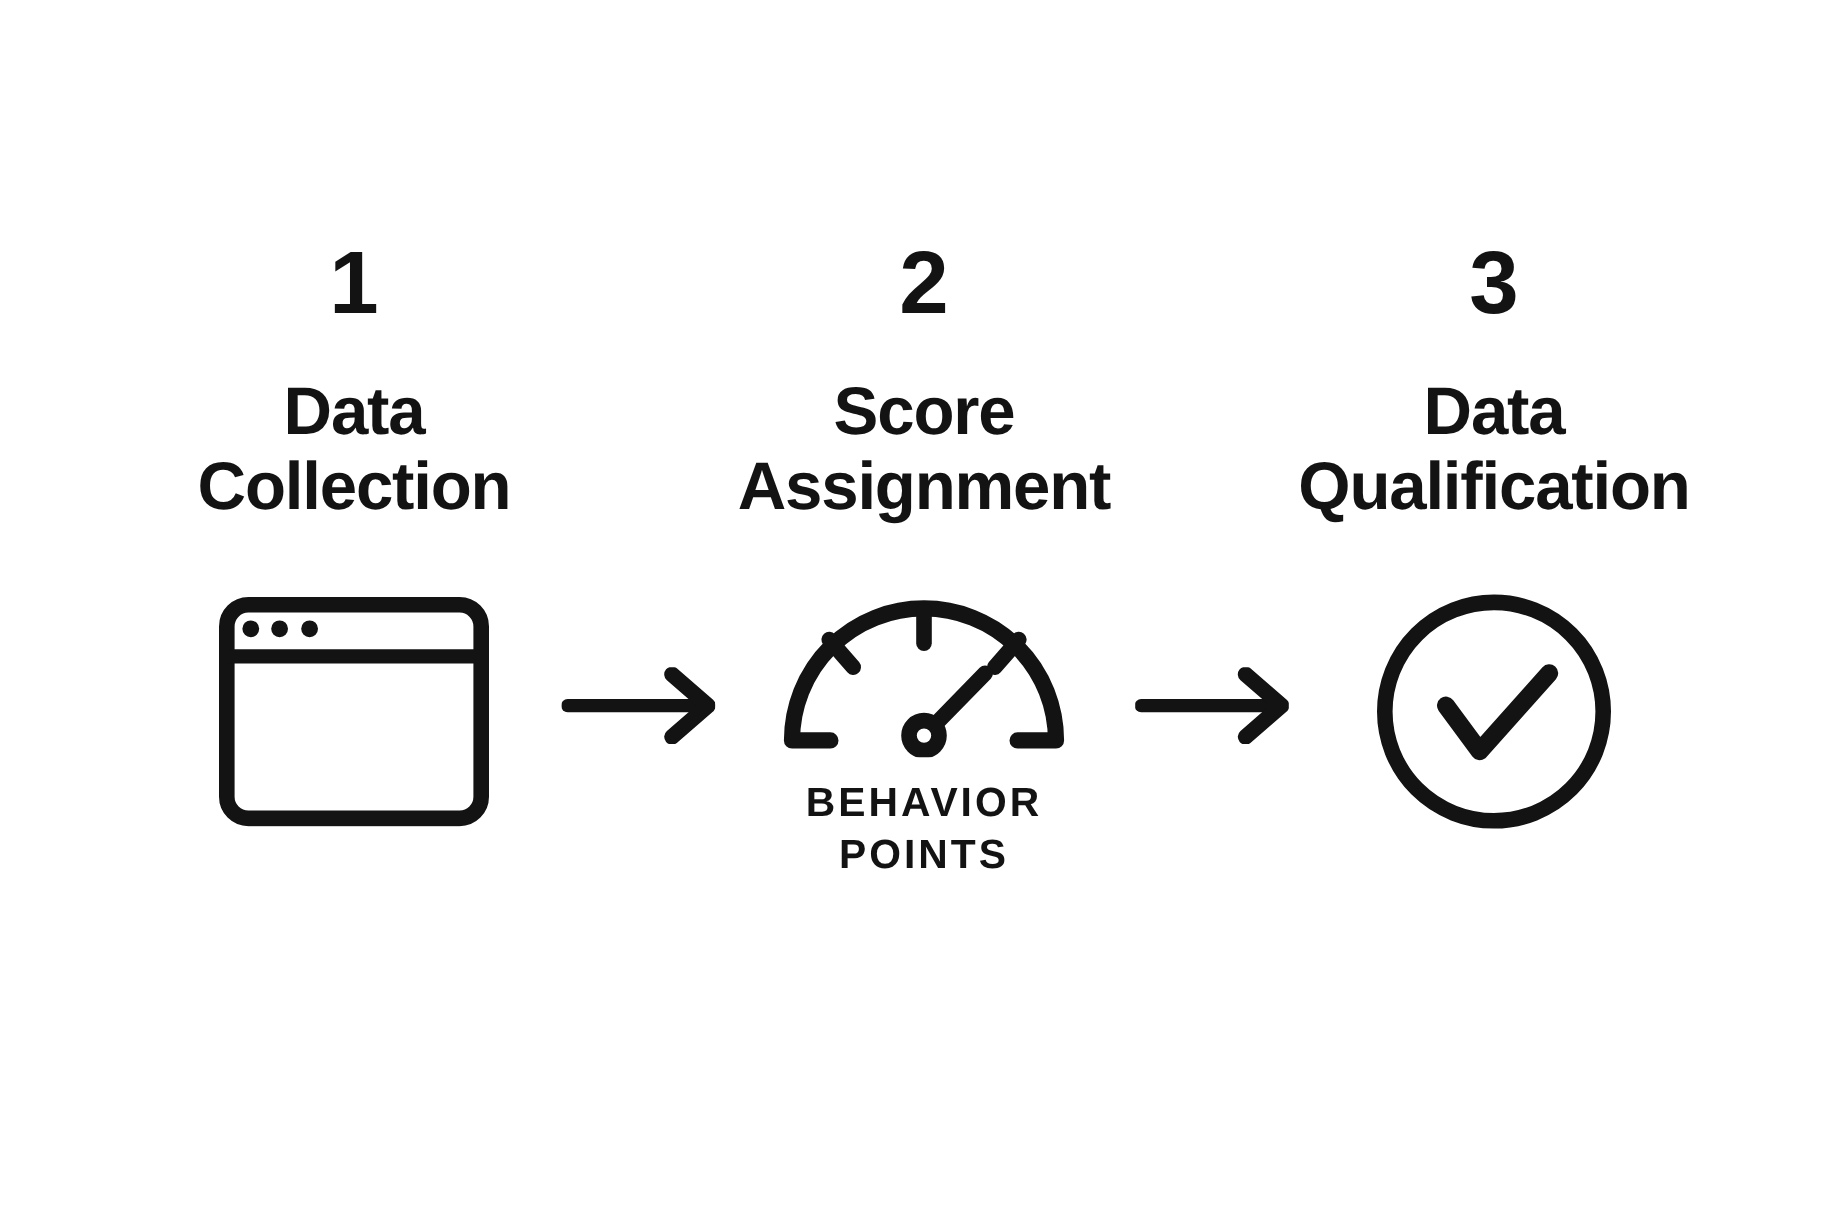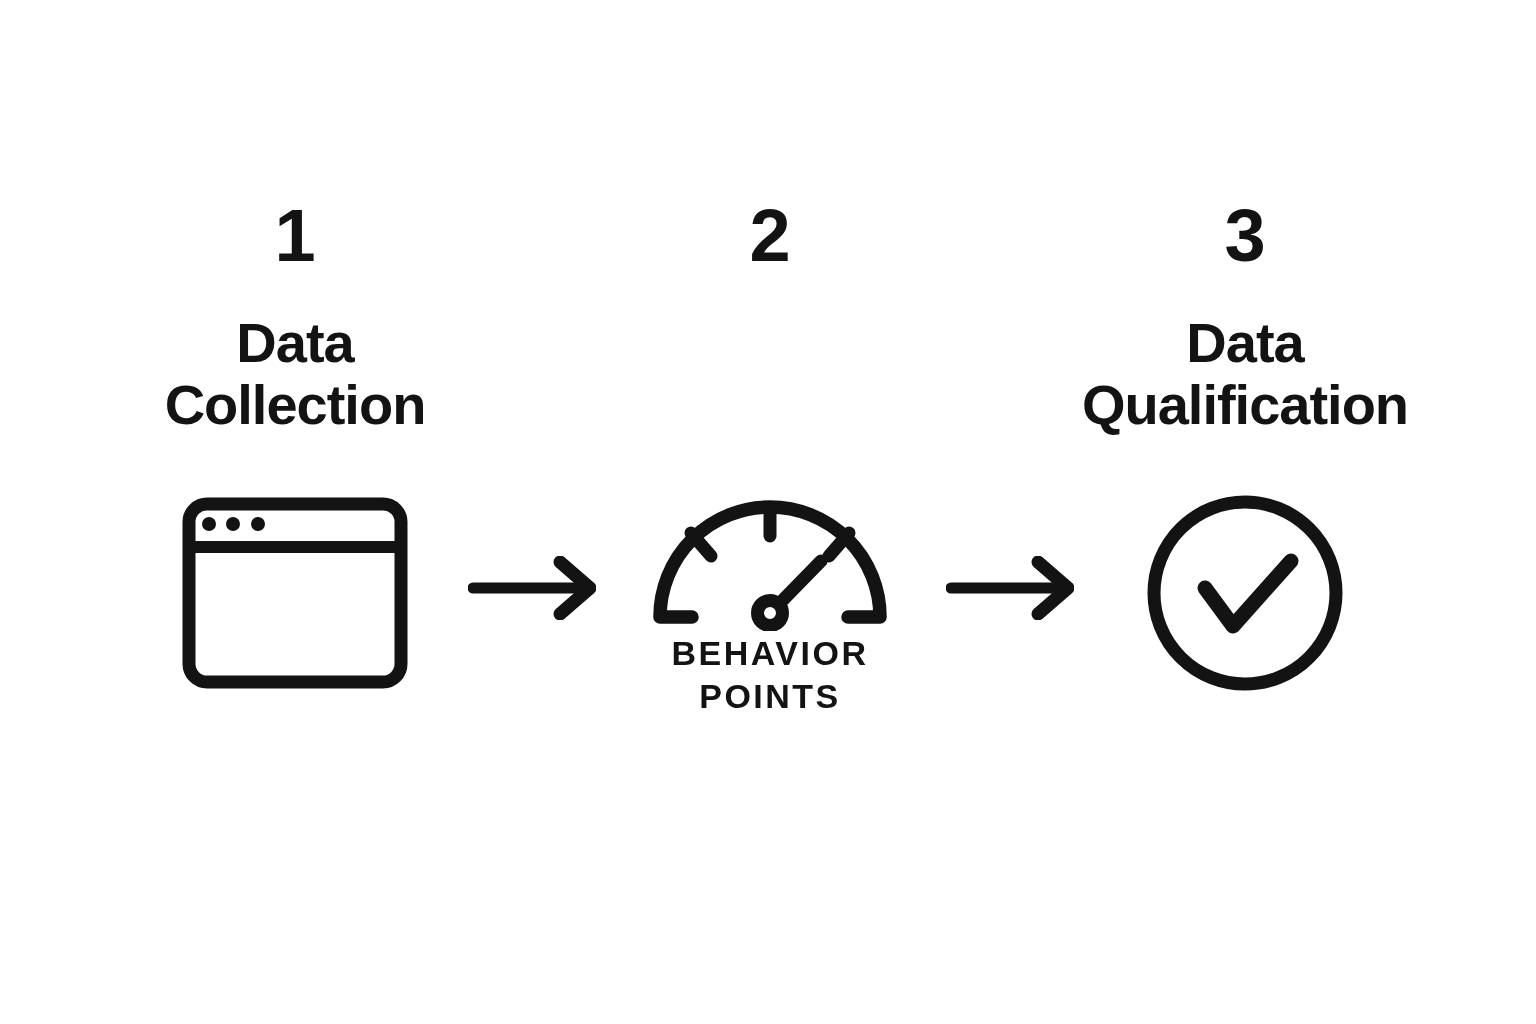--- a/index.html
+++ b/index.html
@@ -41,21 +41,21 @@
   .icon {
     position: absolute;
     left: 50%;
     transform: translateX(-50%);
   }
   .icon-browser { top: 497px; }
   .icon-gauge   { top: 495px; }
   .icon-check   { top: 493px; }
   .caption {
     position: absolute;
-    top: 632px; left: 0; right: 0;
+    top: 648px; left: 0; right: 0;
     font-size: 34px;
     line-height: 43px;
     font-weight: 700;
     letter-spacing: 2.5px;
     white-space: pre-line;
   }
   .connector {
     position: absolute;
     top: 556px;
   }
@@ -91,20 +91,22 @@
 
   <div class="connector connector-1">
     <svg width="128" height="64" viewBox="0 0 128 64">
       <line class="stroke" x1="5" y1="32" x2="112" y2="32" stroke-width="11" stroke-linecap="round"></line>
       <polyline class="stroke" points="92,6 122,32 92,58" stroke-width="13" stroke-linecap="round" stroke-linejoin="round"></polyline>
     </svg>
   </div>
 
   <section class="step step-2">
     <div class="num">2</div>
+    <div class="title">Score
+Assignment</div>
     <div class="icon icon-gauge">
       <svg width="244" height="136" viewBox="0 0 244 136">
         <path class="stroke" d="M 44 122 L 12 122 A 110 110 0 0 1 232 122 L 200 122" stroke-width="13.5" stroke-linecap="round" stroke-linejoin="round"></path>
         <line class="stroke" x1="122" y1="13" x2="122" y2="41" stroke-width="13" stroke-linecap="round"></line>
         <line class="stroke" x1="43" y1="38" x2="63" y2="61" stroke-width="13" stroke-linecap="round"></line>
         <line class="stroke" x1="201" y1="38" x2="181" y2="61" stroke-width="13" stroke-linecap="round"></line>
         <line class="stroke" x1="132" y1="108" x2="173" y2="66" stroke-width="13" stroke-linecap="round"></line>
         <circle class="stroke fill-bg" cx="122" cy="118" r="12.5" stroke-width="13"></circle>
       </svg>
     </div>

